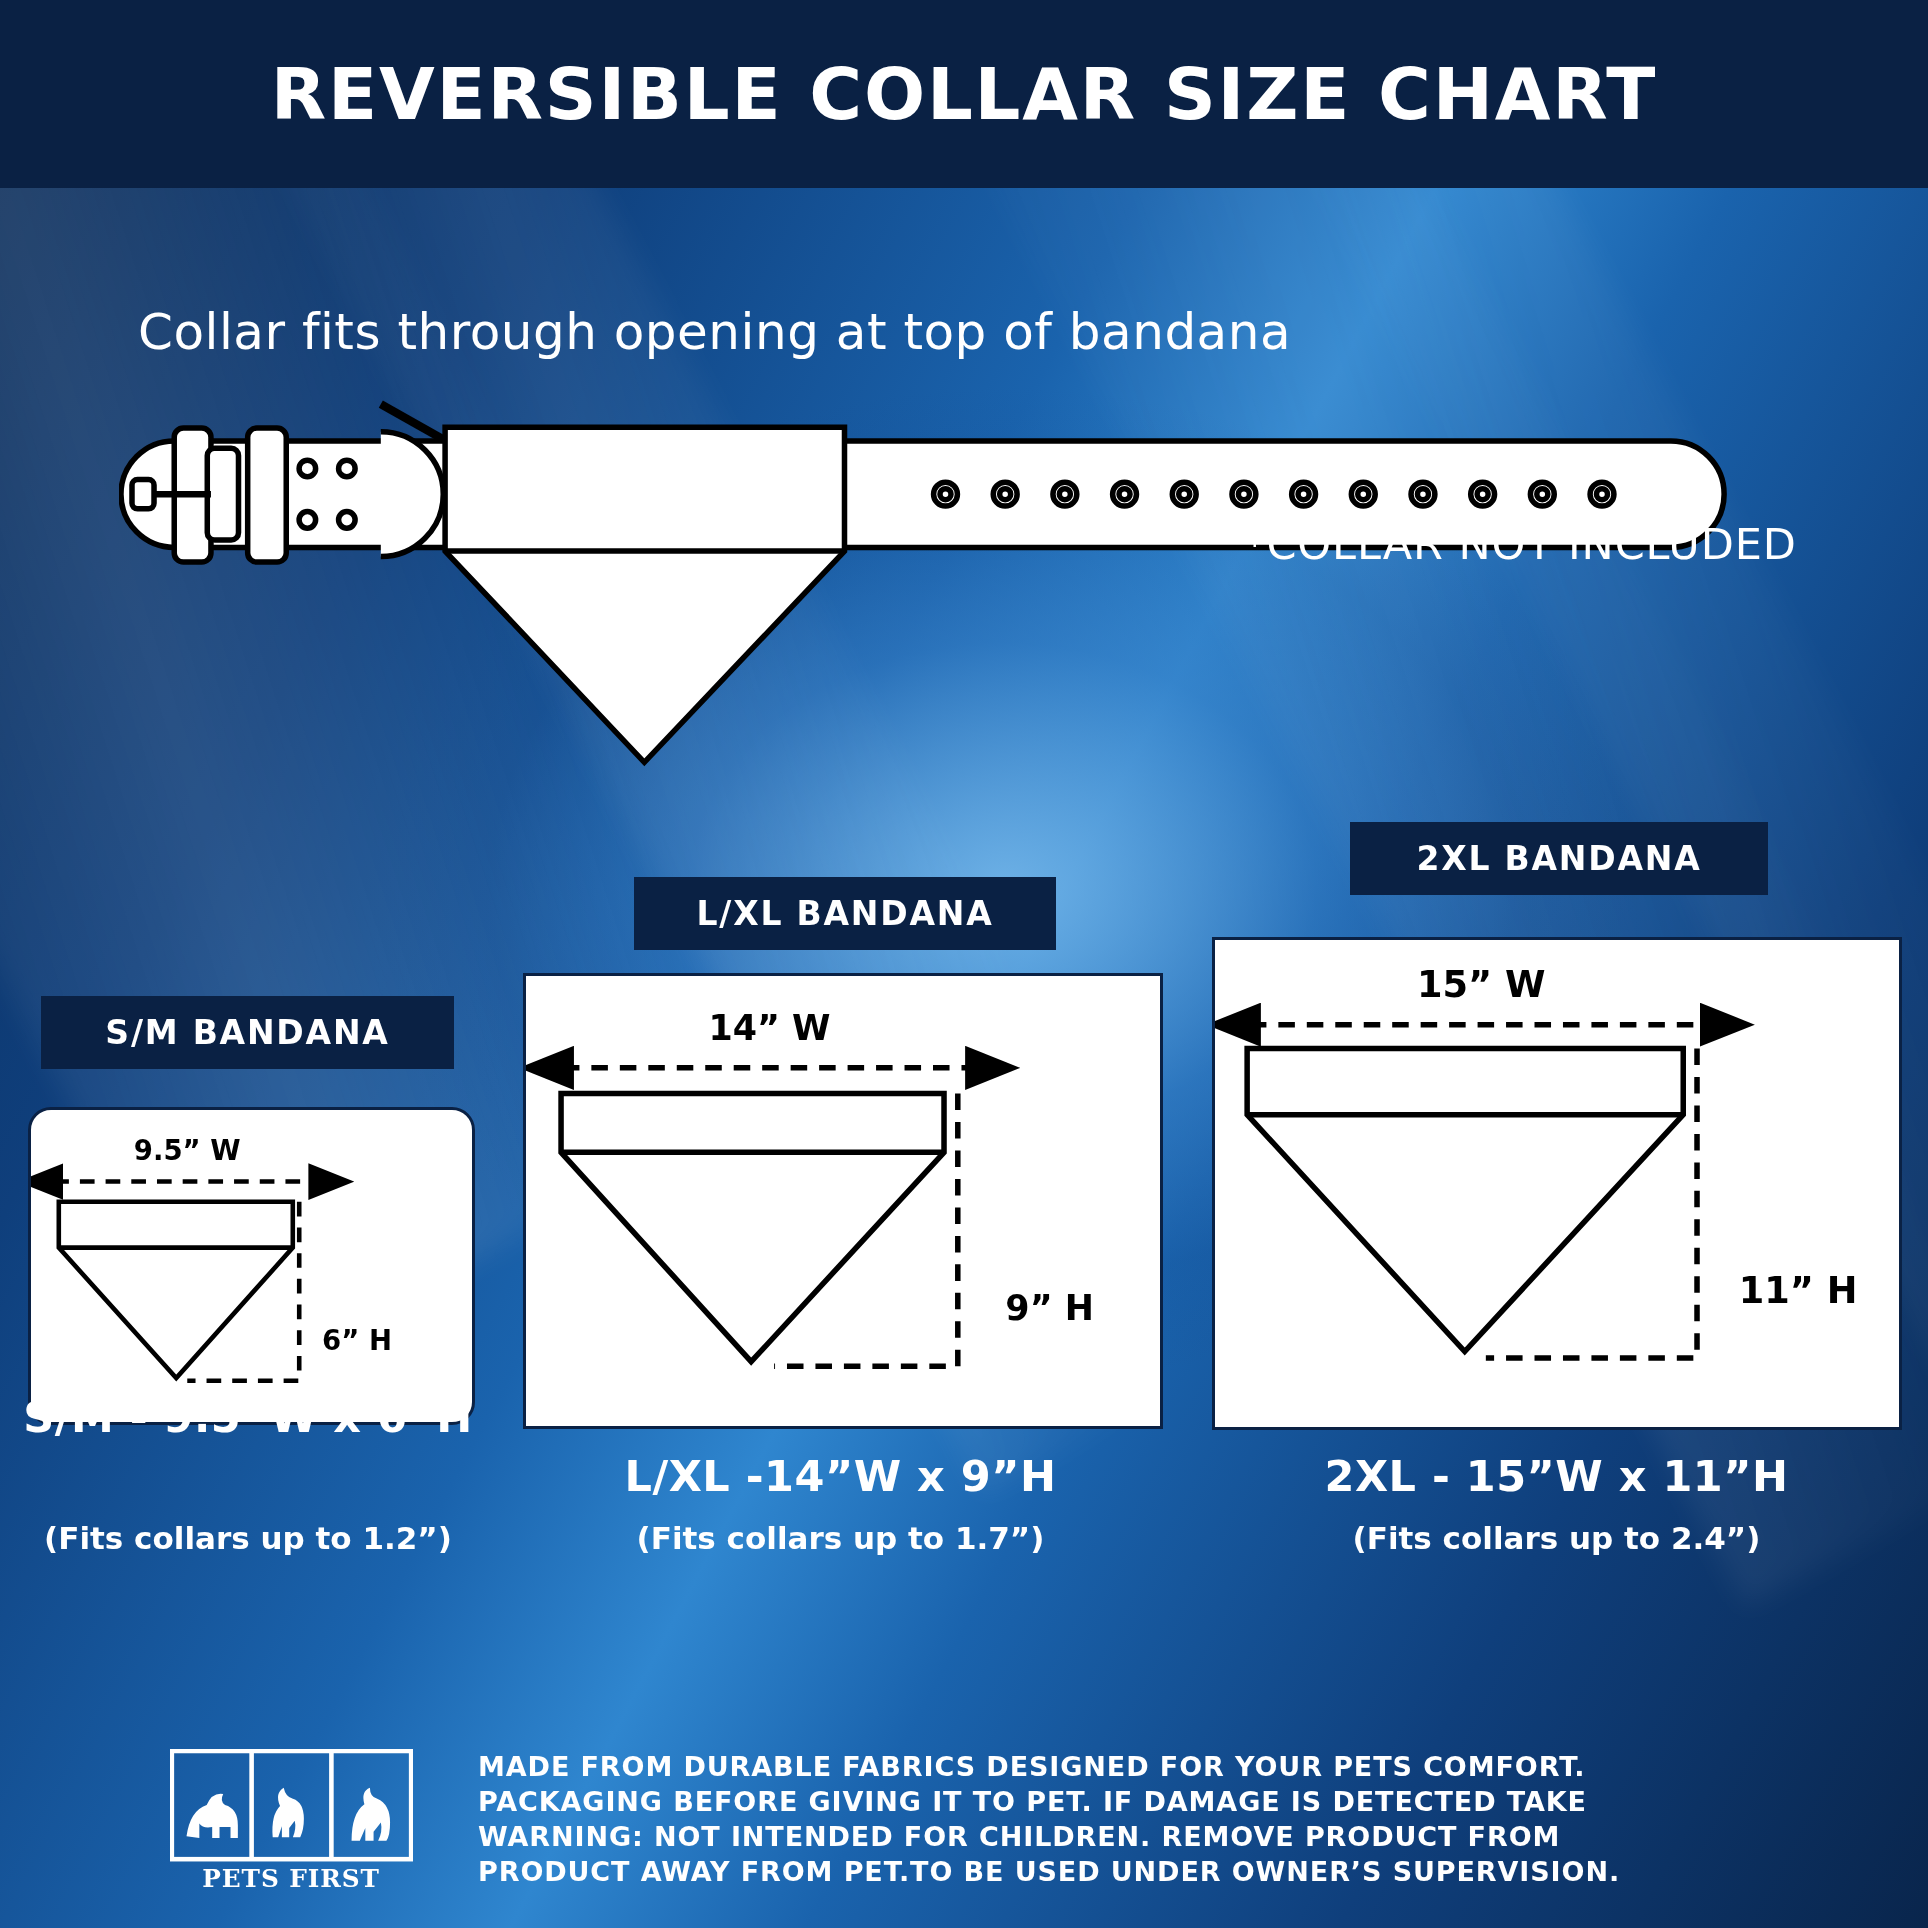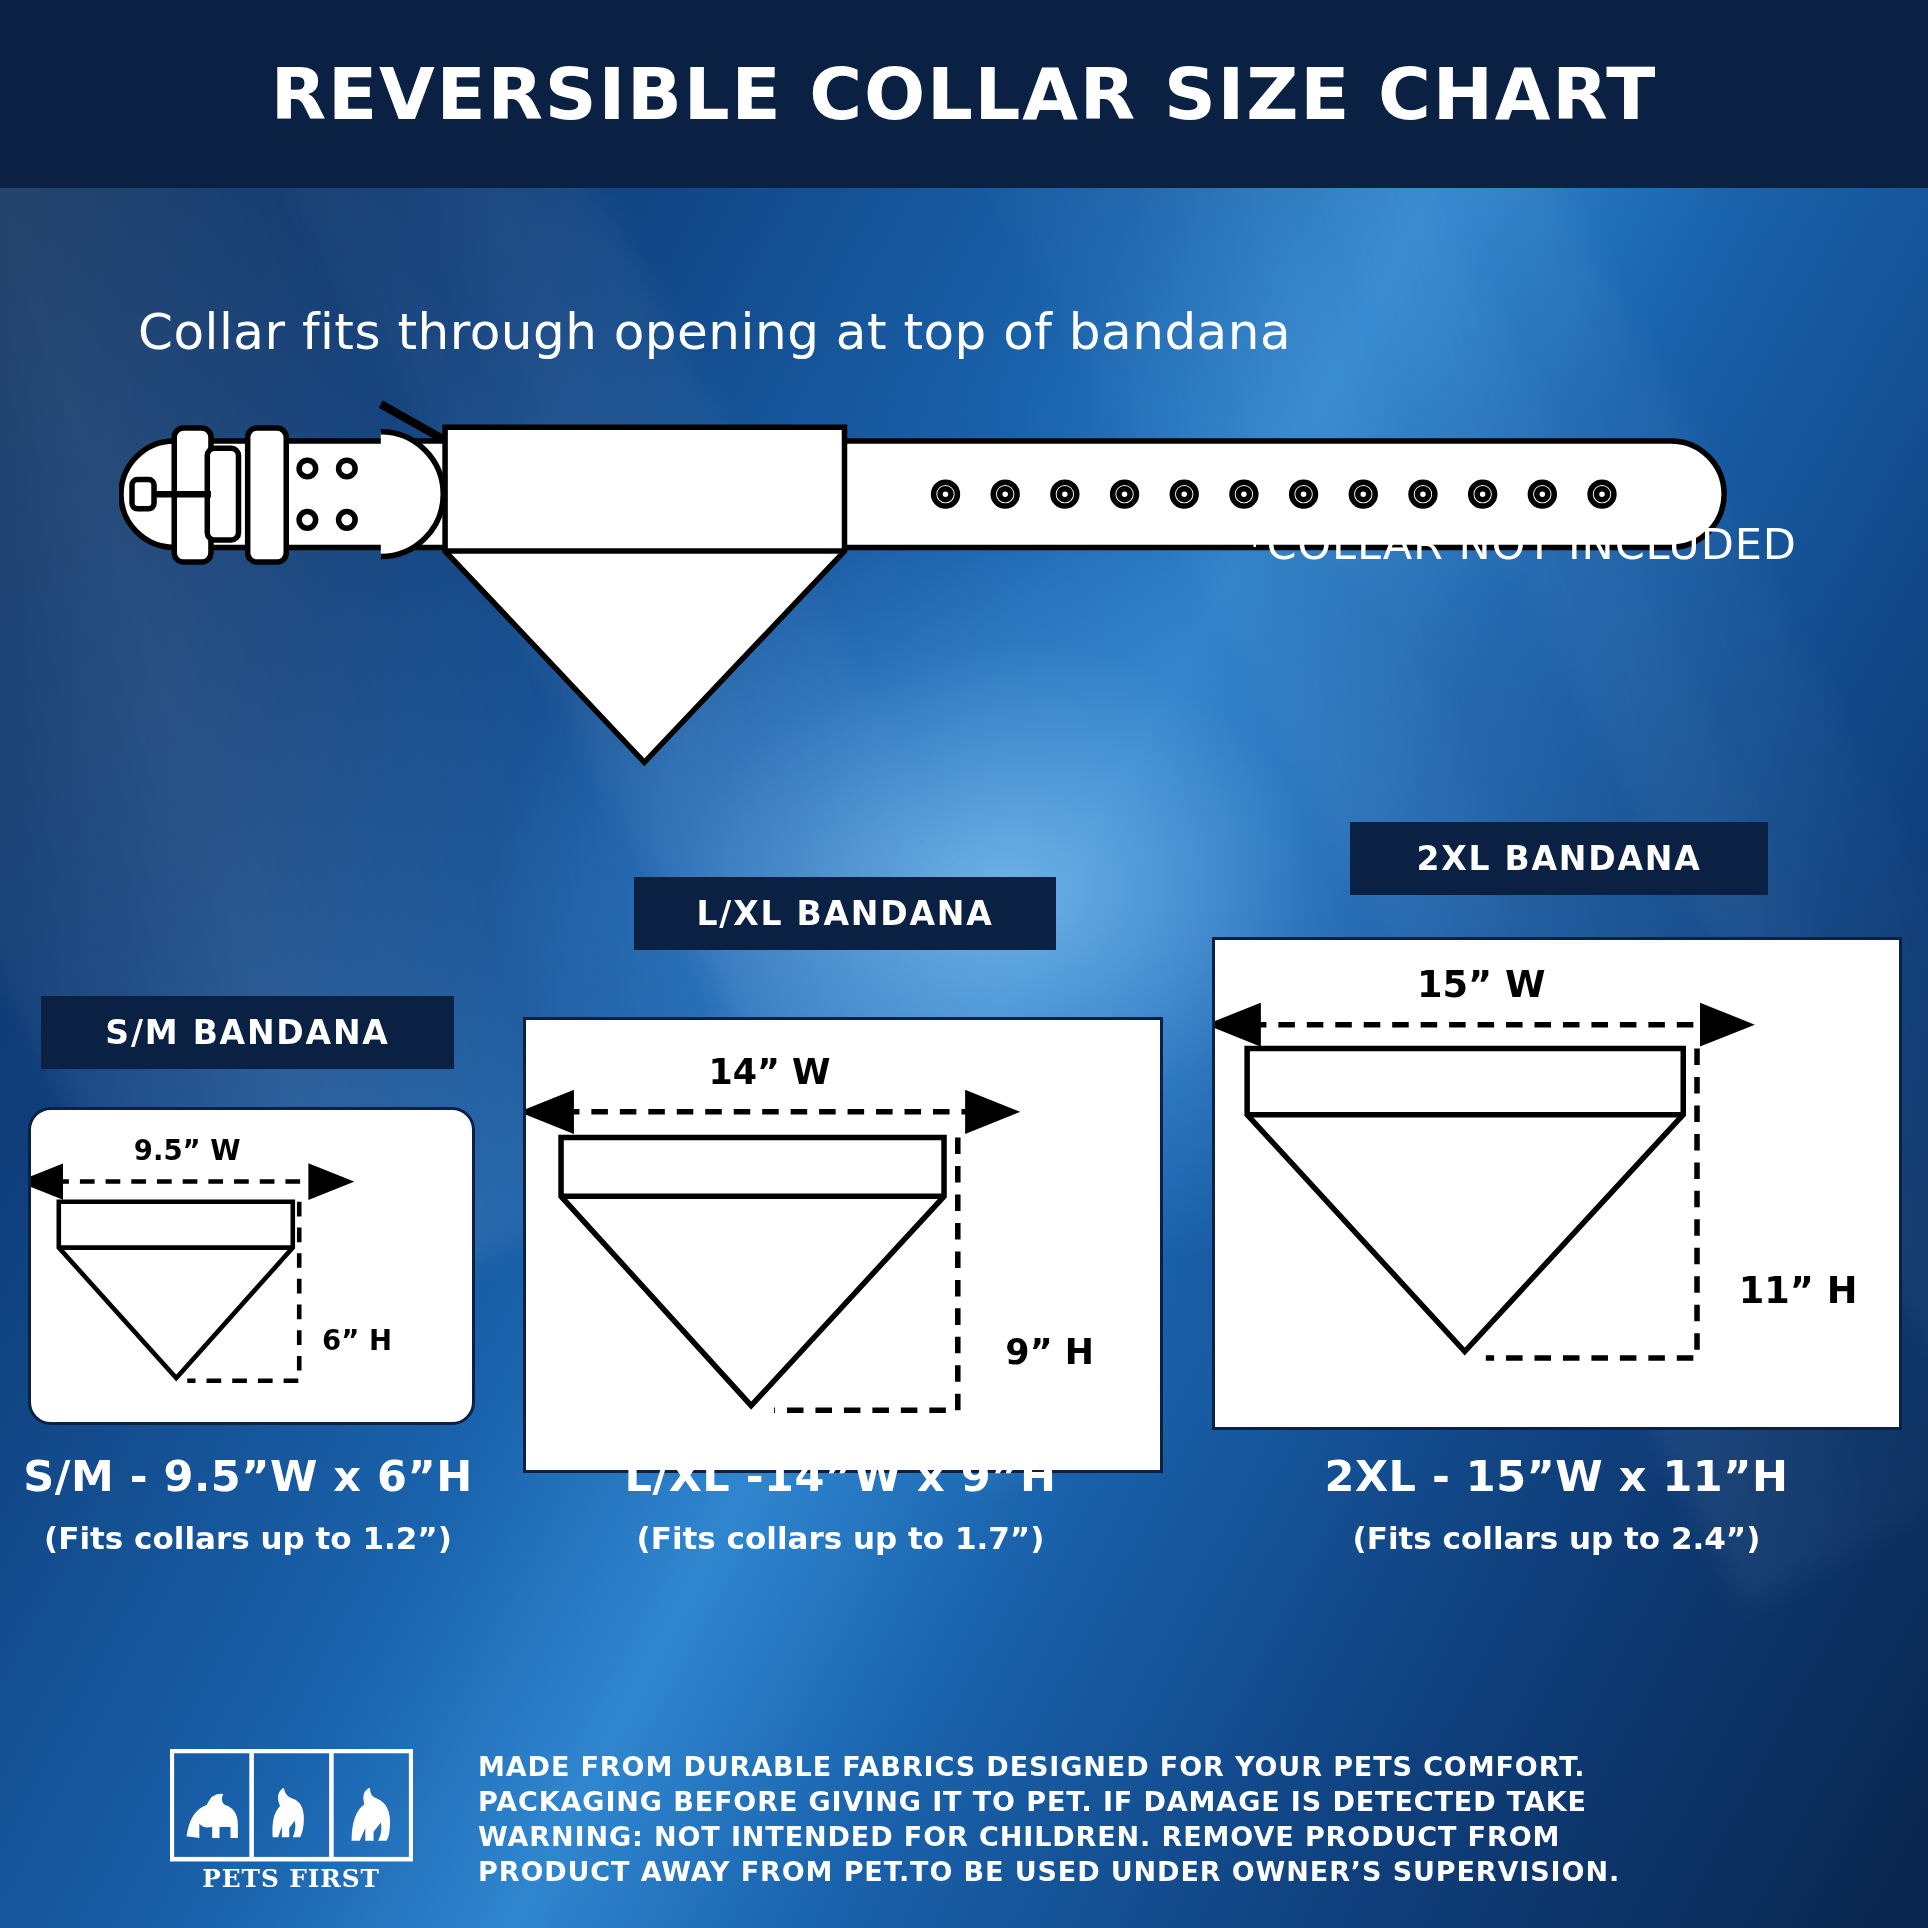--- a/index.html
+++ b/index.html
@@ -56,32 +56,32 @@
     display:flex;align-items:center;justify-content:center;
     font-size:33px;font-weight:bold;letter-spacing:1.8px;
   }
   .pill-sm{left:41px;top:996px;width:413px;height:73px;}
   .pill-lxl{left:634px;top:877px;width:422px;height:73px;}
   .pill-2xl{left:1350px;top:822px;width:418px;height:73px;}
 
   
   .box{position:absolute;background:#ffffff;border:3.7px solid #0a2144;}
   .box-sm{left:27.5px;top:1107px;width:441px;height:312px;border-radius:23px;}
-  .box-lxl{left:523px;top:973px;width:634px;height:450px;margin-top:44px;}
+  .box-lxl{left:523px;top:973px;width:634px;height:450px;}
   .box-2xl{left:1212px;top:937px;width:684px;height:487px;}
 
   
   .size-title{
     position:absolute;color:#ffffff;font-size:43px;font-weight:bold;letter-spacing:0.5px;
     text-align:center;
   }
   .size-sub{
     position:absolute;color:#ffffff;font-size:31px;font-weight:bold;text-align:center;
   }
-  .t-sm{left:0px;top:1451px;width:496px;}
+  .t-sm{left:0px;top:1392px;width:496px;}
   .s-sm{left:0px;top:1520px;width:496px;}
   .t-lxl{left:519px;top:1451px;width:643px;}
   .s-lxl{left:519px;top:1520px;width:643px;}
   .t-2xl{left:1212px;top:1451px;width:689px;}
   .s-2xl{left:1212px;top:1520px;width:689px;}
 
   
   .logo{
     position:absolute;left:170px;top:1749px;width:243px;height:147px;
   }

